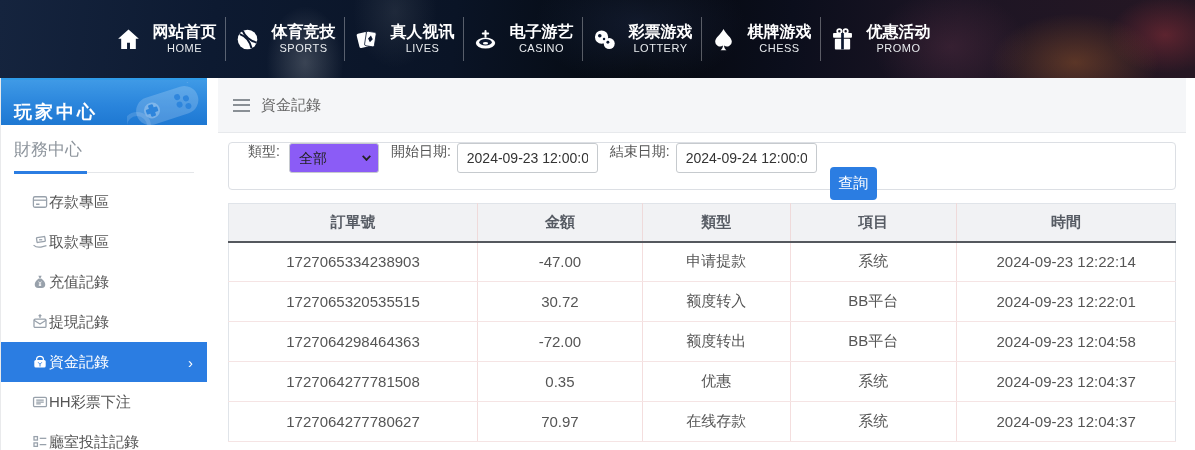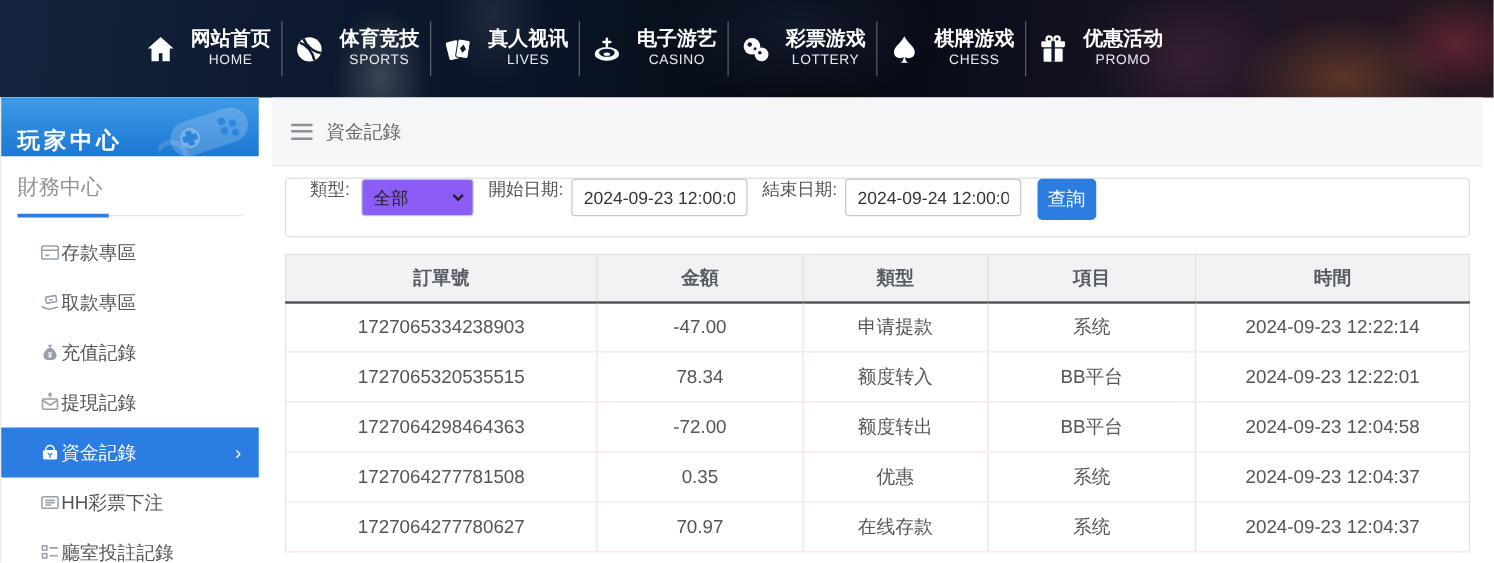--- a/index.html
+++ b/index.html
@@ -72,21 +72,21 @@
   .select-wrap{ position:relative; margin-left:9px; }
   .select-wrap select{ appearance:none; -webkit-appearance:none; width:90px; height:30px;
         border:1px solid #c6cace; border-radius:3px; background:#8b5cf6; padding:0 22px 0 9px;
         font-size:14px; color:#222; font-family:inherit; }
   .sel-arrow{ position:absolute; right:9px; top:10px; width:7px; height:7px; pointer-events:none;
         border-right:2px solid #222; border-bottom:2px solid #222; transform:rotate(45deg) scale(.9); }
   .f-label.gap{ margin-left:12px; }
   .date-input{ width:141px; height:30px; border:1px solid #c6cace; border-radius:3px; margin-left:6px;
         padding:0 9px; font-size:14px; color:#333; font-family:inherit; }
   .search-btn{ width:47px; height:33px; margin-left:13px; background:#2b7de2; color:#fff; border:none;
-        border-radius:4px; font-size:15px; cursor:pointer; font-family:inherit; }
+        border-radius:4px; font-size:15px; cursor:pointer; font-family:inherit;margin-top:24px; }
 
   
   .table-wrap{ margin-top:13px; }
   table{ width:100%; border-collapse:collapse; table-layout:fixed; font-size:15px; color:#555;
          border:1px solid #e0e4e9; }
   thead th{ background:#f1f2f4; height:38px; font-weight:bold; color:#565b63; font-size:15px;
             border-bottom:2px solid #55585e; border-left:1px solid #efdada; }
   thead th:first-child{ border-left:none; }
   tbody td{ height:40px; text-align:center; border-left:1px solid #f4dede; border-bottom:1px solid #f5e4e4;
             white-space:nowrap; overflow:hidden; }
@@ -359,21 +359,21 @@
             <tbody id="table-body">
                 <tr>
                   <td>1727065334238903</td>
                   <td>-47.00</td>
                   <td>申请提款</td>
                   <td>系统</td>
                   <td>2024-09-23 12:22:14</td>
                 </tr>
                 <tr>
                   <td>1727065320535515</td>
-                  <td>78.34</td>
+                  <td>30.72</td>
                   <td>额度转入</td>
                   <td>BB平台</td>
                   <td>2024-09-23 12:22:01</td>
                 </tr>
                 <tr>
                   <td>1727064298464363</td>
                   <td>-72.00</td>
                   <td>额度转出</td>
                   <td>BB平台</td>
                   <td>2024-09-23 12:04:58</td>

